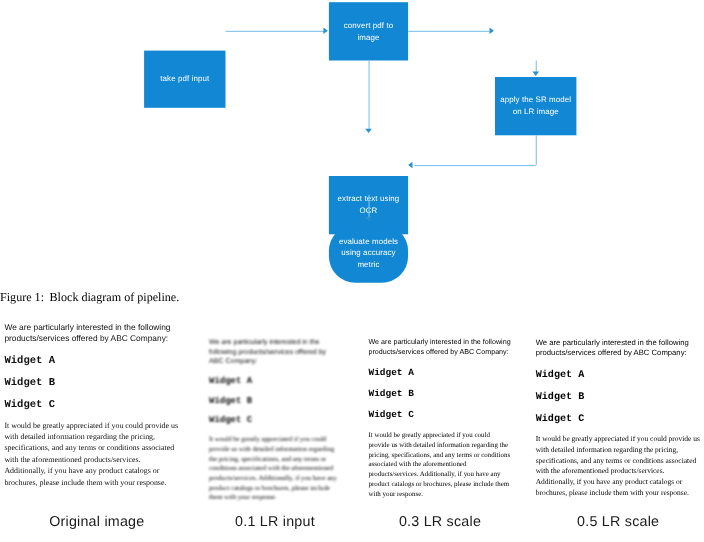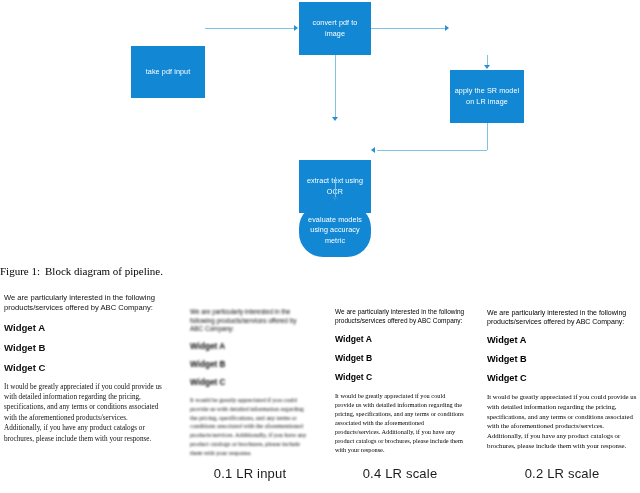--- a/index.html
+++ b/index.html
@@ -101,20 +101,21 @@
     margin: 0 0 5px 0;
   }
   .doc .head {
     font-weight: normal;
     line-height: 1.35;
     margin-bottom: 8px;
   }
   .doc .widget {
     font-weight: bold;
     margin: 0 0 9px 0;
+    font-family: Liberation Mono, monospace;
   }
   .doc .body {
     line-height: 1.45;
     margin-top: 6px;
   }
 
   .panel-caption {
     position: absolute;
     top: 178px;
     width: 100%;
@@ -209,20 +210,21 @@
 <div id="samples">
 
   <div class="sample-panel" id="panel-original" style="left:4px; width:168px;">
     <div class="doc">
       <p class="head">We are particularly interested in the following products/services offered by ABC Company:</p>
       <p class="widget">Widget A</p>
       <p class="widget">Widget B</p>
       <p class="widget">Widget C</p>
       <p class="body">It would be greatly appreciated if you could provide us with detailed information regarding the pricing, specifications, and any terms or conditions associated with the aforementioned products/services. Additionally, if you have any product catalogs or brochures, please include them with your response.</p>
     </div>
+    <div class="panel-caption">Original image</div>
   </div>
 
   <div class="sample-panel" id="panel-lr1" style="left:190px; width:120px;">
     <div class="doc">
       <p class="head">We are particularly interested in the following products/services offered by ABC Company:</p>
       <p class="widget">Widget A</p>
       <p class="widget">Widget B</p>
       <p class="widget">Widget C</p>
       <p class="body">It would be greatly appreciated if you could provide us with detailed information regarding the pricing, specifications, and any terms or conditions associated with the aforementioned products/services. Additionally, if you have any product catalogs or brochures, please include them with your response.</p>
     </div>
@@ -230,27 +232,27 @@
   </div>
 
   <div class="sample-panel" id="panel-lr2" style="left:335px; width:130px;">
     <div class="doc">
       <p class="head">We are particularly interested in the following products/services offered by ABC Company:</p>
       <p class="widget">Widget A</p>
       <p class="widget">Widget B</p>
       <p class="widget">Widget C</p>
       <p class="body">It would be greatly appreciated if you could provide us with detailed information regarding the pricing, specifications, and any terms or conditions associated with the aforementioned products/services. Additionally, if you have any product catalogs or brochures, please include them with your response.</p>
     </div>
-    <div class="panel-caption">0.4 LR scale</div>
+    <div class="panel-caption">0.3 LR scale</div>
   </div>
 
   <div class="sample-panel" id="panel-lr3" style="left:487px; width:150px;">
     <div class="doc">
       <p class="head">We are particularly interested in the following products/services offered by ABC Company:</p>
       <p class="widget">Widget A</p>
       <p class="widget">Widget B</p>
       <p class="widget">Widget C</p>
       <p class="body">It would be greatly appreciated if you could provide us with detailed information regarding the pricing, specifications, and any terms or conditions associated with the aforementioned products/services. Additionally, if you have any product catalogs or brochures, please include them with your response.</p>
     </div>
-    <div class="panel-caption">0.2 LR scale</div>
+    <div class="panel-caption">0.5 LR scale</div>
   </div>
 
 </div>
 
 </body></html>

